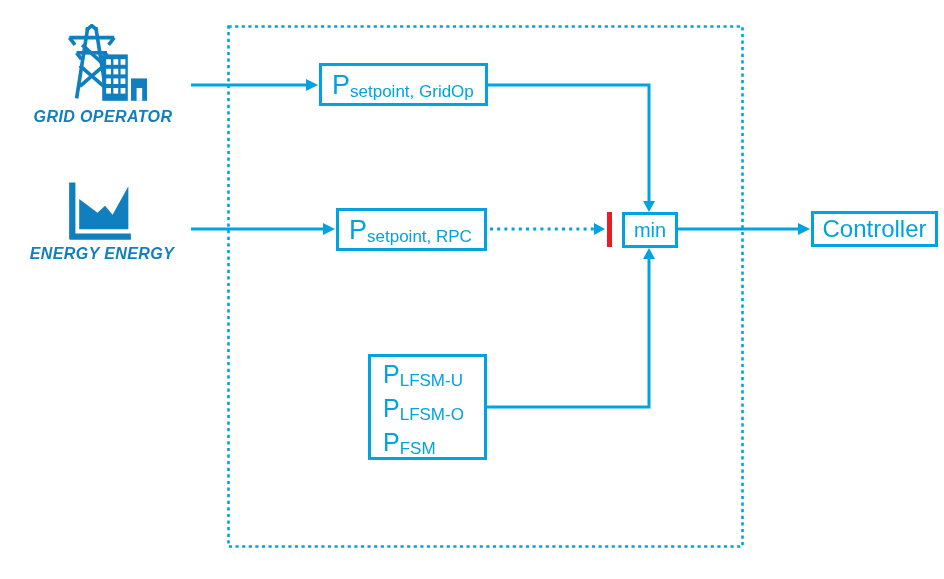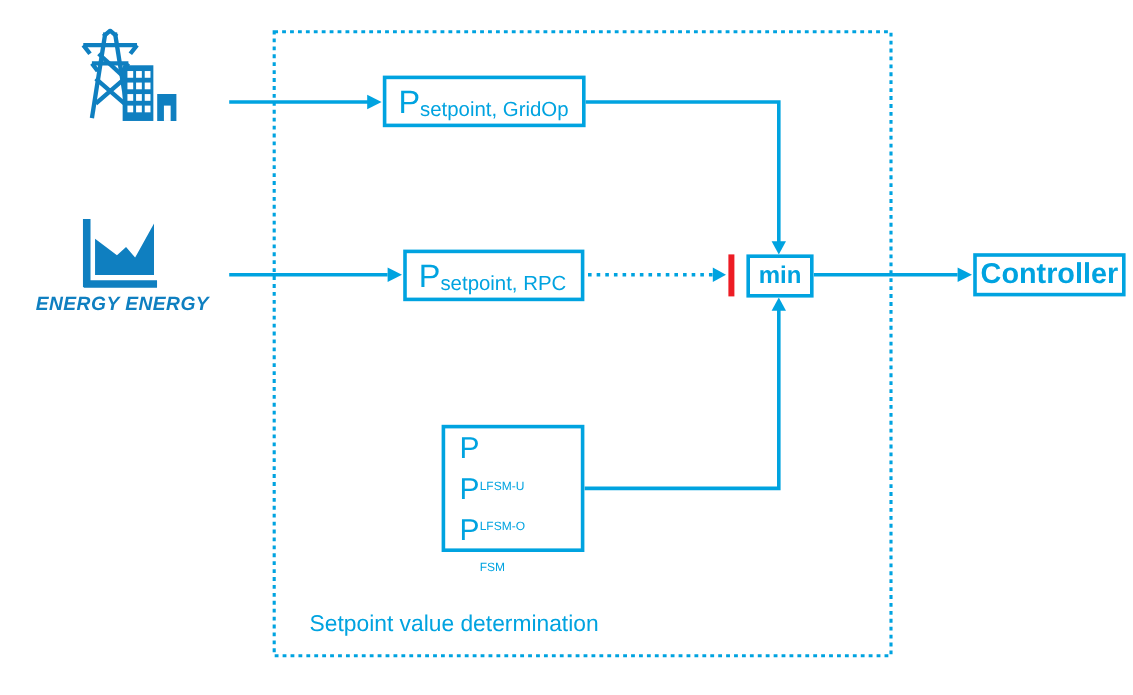--- a/index.html
+++ b/index.html
@@ -15,22 +15,22 @@
     font-size:16px;letter-spacing:0.4px;text-align:center;white-space:nowrap;
   }
   .box{
     position:absolute;border:3px solid #00a3e0;background:#ffffff;color:#00a3e0;
   }
   .pbox{display:flex;align-items:flex-start;padding:1px 0 0 10px;}
   .psym{font-size:27px;line-height:36px;}
   .psub{font-size:17px;line-height:15px;position:relative;top:17px;white-space:nowrap;}
   .lfsm-row{display:flex;align-items:flex-start;height:34px;padding-left:12px;}
   .lfsm-row .psym{font-size:25px;line-height:32px;}
-  .lfsm-row .psub{font-size:10px;top:15px;margin-top:25px;}
-  .center-box{display:flex;align-items:center;justify-content:center;font-weight:bold;}
+  .lfsm-row .psub{font-size:17px;top:15px;}
+  .center-box{display:flex;align-items:center;justify-content:center;}
   .min-text{font-size:20px;}
   .controller-text{font-size:24px;}
   .region-label{
     position:absolute;color:#00a3e0;font-size:19px;white-space:nowrap;
   }
 </style>
 </head>
 <body>
 
 <div class="stage">
@@ -85,20 +85,21 @@
         <rect x="58" y="68" width="6" height="7"></rect>
         <rect x="67" y="68" width="6" height="7"></rect>
       <rect x="49" y="80" width="6" height="7"></rect>
         <rect x="58" y="80" width="6" height="7"></rect>
         <rect x="67" y="80" width="6" height="7"></rect>
     </g>
 
     <path d="M80,68 L100,68 L100,96 L80,96 Z" fill="#0f7fc0"></path>
     <rect x="87" y="80" width="7" height="16" fill="#ffffff"></rect>
   </svg>
+  <div class="actor-label" style="left:8px;top:108px;width:190px;">GRID OPERATOR</div>
 
   <svg class="icon-svg" style="left:66px;top:180px;" width="68" height="63" viewBox="0 0 100 100">
     <path d="M6,4 L6,94 M2,90 L99,90" stroke="#0f7fc0" stroke-width="10" fill="none"></path>
     <polygon fill="#0f7fc0" points="17,30 46,52 58,41 70,55 95,10 95,78 17,78"></polygon>
   </svg>
   <div class="actor-label" style="left:2px;top:245px;width:200px;">ENERGY ENERGY</div>
 
   <div class="box pbox" style="left:319px;top:63px;width:169px;height:43px;">
     <span class="psym">P</span>
       <span class="psub">setpoint, GridOp</span>
@@ -125,15 +126,14 @@
   </div>
 
   <div class="box center-box" style="left:622px;top:212px;width:56px;height:36px;">
     <span class="min-text">min</span>
   </div>
 
   <div class="box center-box" style="left:811px;top:211px;width:127px;height:36px;">
     <span class="controller-text">Controller</span>
   </div>
 
-  <div class="region-label" style="left:258px;top:510px;">Setpoint value determination</div>
 
 </div>
 
 </body></html>

